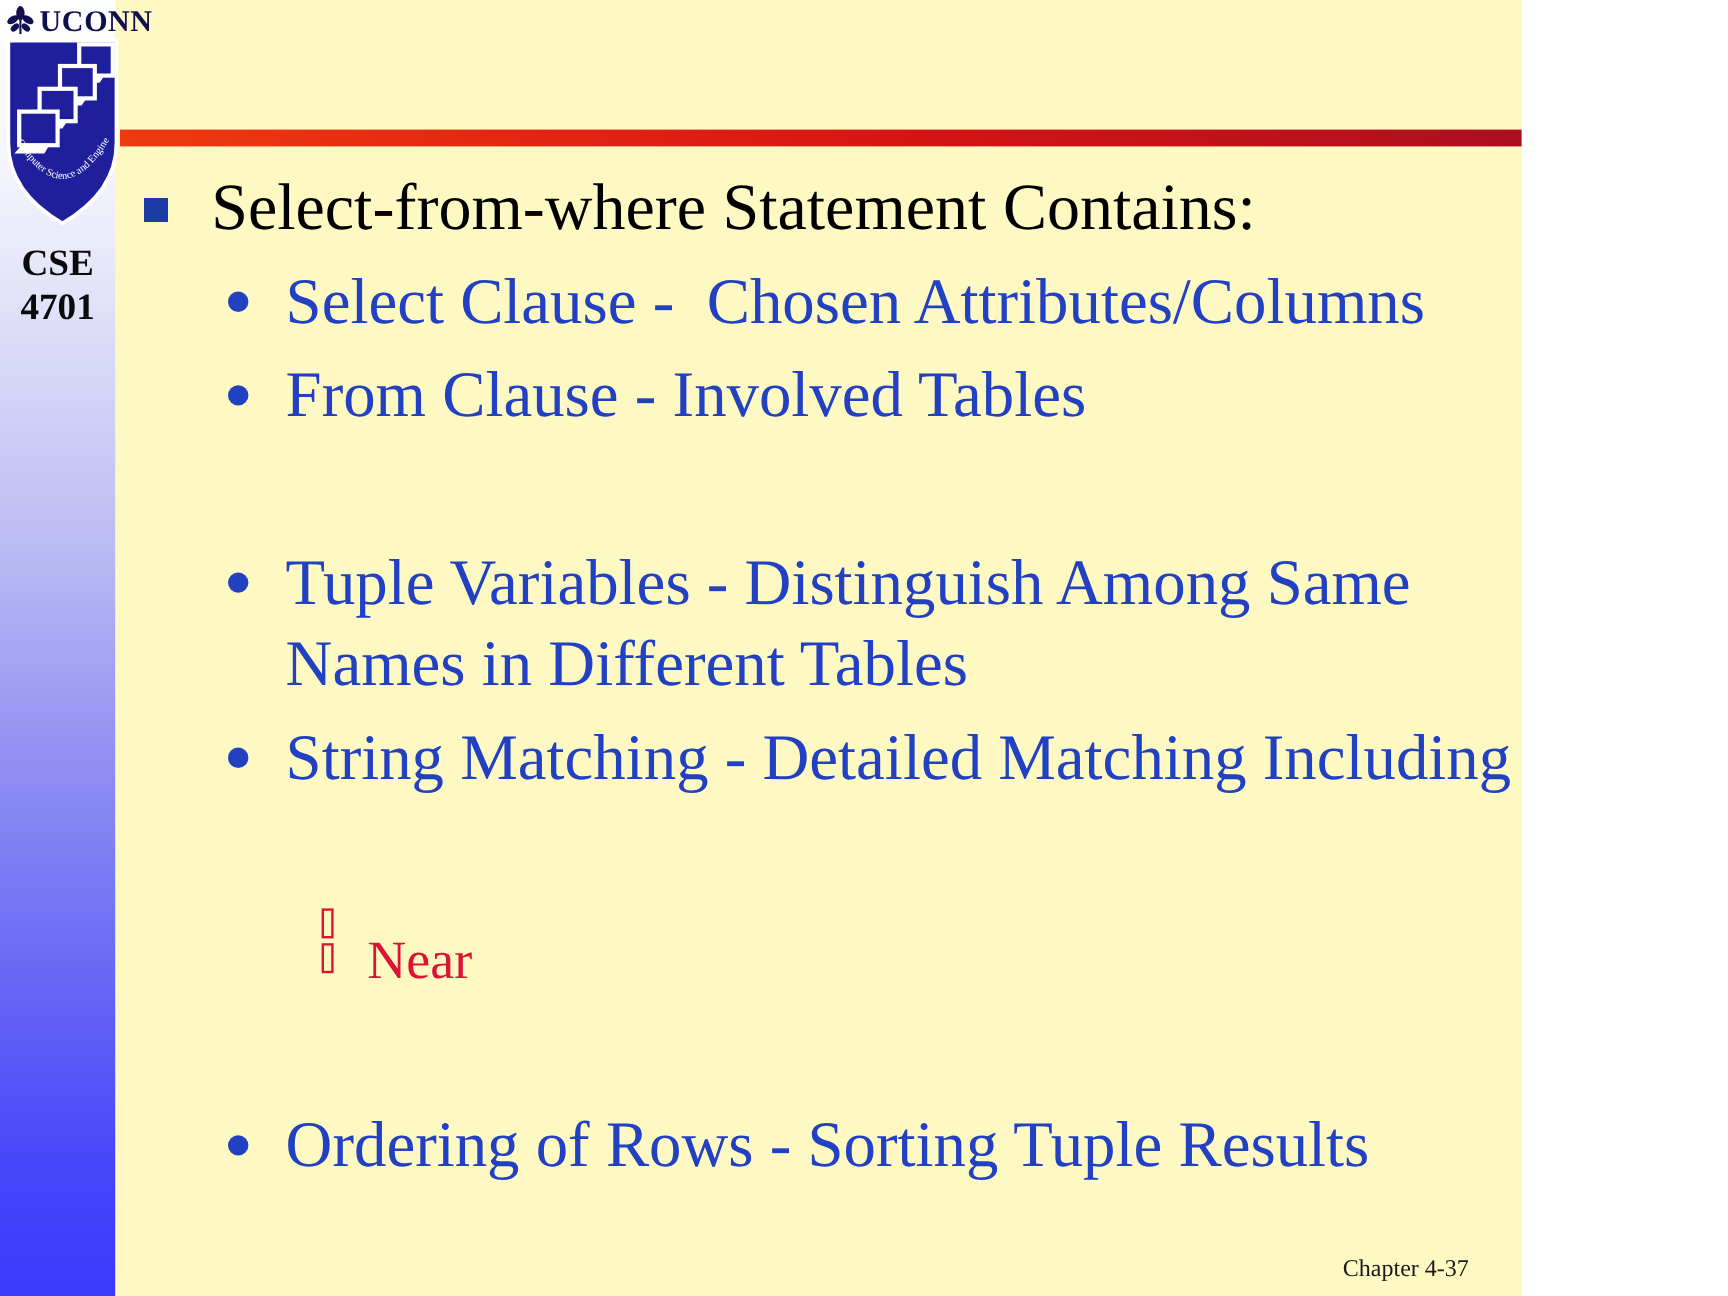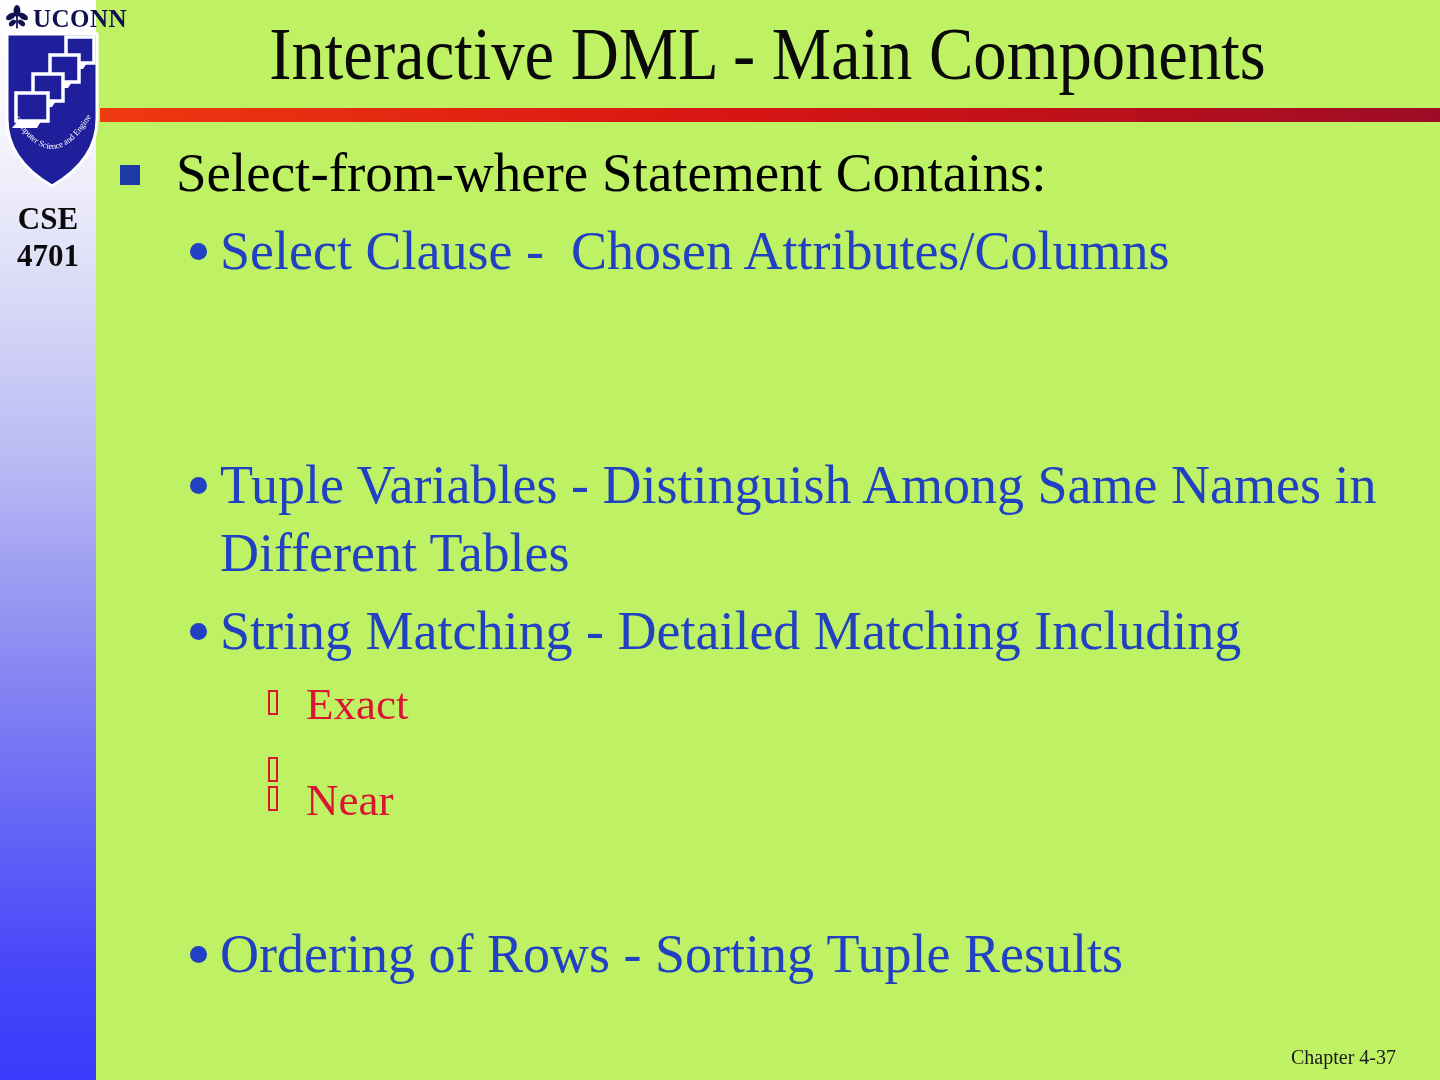--- a/index.html
+++ b/index.html
@@ -1,19 +1,19 @@
 <!DOCTYPE html>
 <html><head>
 <meta charset="utf-8">
 <style>
   * { margin:0; padding:0; box-sizing:border-box; }
   html,body { width:1440px; height:1080px; }
   body { font-family:"Liberation Serif","DejaVu Serif",serif; background:#ffffff; overflow:hidden; }
 
-  .slide { position:relative; width:1440px; height:1080px; background:#bef264; overflow:hidden; }
+  .slide { position:relative; width:1268px; height:1080px; background:#fef9c3; overflow:hidden; }
 
   
   .sidebar {
     position:absolute; left:0; top:0; width:96px; height:1080px;
     background:linear-gradient(180deg,#ffffff 0%,#f6f6fd 12%,#e4e4f9 22%,
                #bbbbf4 42%,#9191f2 58%,#6868f6 75%,#4646fa 90%,#3a3afb 100%);
   }
   .uconn-logo { position:absolute; left:4px; top:5px; width:130px; height:28px;
     display:flex; align-items:center; gap:3px; }
   .uconn-word { font-size:25px; font-weight:bold; color:#10104e; letter-spacing:0.5px; }
@@ -32,21 +32,21 @@
   
   .row { position:absolute; display:flex; align-items:flex-start; }
   .l1-row { left:120px; top:138px; }
   .l1-bullet { width:20px; height:20px; background:#1b3aa3; margin-top:27px; flex:none; }
   .l1-text { margin-left:36px; font-size:55px; line-height:70px; color:#000000;
     white-space:pre-wrap; }
 
   .l2-row { left:190px; }
   .l2-bullet { width:17px; height:17px; border-radius:50%; background:#2140c2;
     margin-top:26px; flex:none; }
-  .l2-text { margin-left:13px; font-size:54px; line-height:68px; color:#2140c2;
+  .l2-text { margin-left:31px; font-size:54px; line-height:68px; color:#2140c2;
     white-space:pre-wrap; max-width:1165px; }
 
   .l3-row { left:268px; }
   .l3-bullet { width:10px; height:25px; border:2px solid #dc1434; margin-top:14px; flex:none; }
   .l3-text { margin-left:28px; font-size:45px; line-height:56px; color:#dc1434;
     white-space:pre-wrap; }
 
   .top-select   { top:217px; }
   .top-from     { top:295px; }
   .top-where    { top:373px; }
@@ -109,47 +109,44 @@
         </text>
       </svg>
     </div>
 
     <div class="course-code">
       <div>CSE</div>
       <div>4701</div>
     </div>
   </div>
 
-  <div class="title-band">
-    <div class="title-text">Interactive DML - Main Components</div>
-  </div>
   <div class="divider"></div>
 
   <div class="row l1-row">
     <span class="l1-bullet"></span>
     <span class="l1-text">Select-from-where Statement Contains:</span>
   </div>
 
   <div class="row l2-row top-select">
     <span class="l2-bullet"></span>
     <span class="l2-text">Select Clause -  Chosen Attributes/Columns</span>
   </div>
+  <div class="row l2-row top-from">
+    <span class="l2-bullet"></span>
+    <span class="l2-text">From Clause - Involved Tables</span>
+  </div>
   <div class="row l2-row top-tuple">
     <span class="l2-bullet"></span>
     <span class="l2-text">Tuple Variables - Distinguish Among Same Names in Different Tables</span>
   </div>
   <div class="row l2-row top-string">
     <span class="l2-bullet"></span>
     <span class="l2-text">String Matching - Detailed Matching Including</span>
   </div>
 
-  <div class="row l3-row top-exact">
-    <span class="l3-bullet"></span>
-    <span class="l3-text">Exact</span>
-  </div>
   <div class="row l3-row top-starts">
     <span class="l3-bullet"></span>
   </div>
   <div class="row l3-row top-near">
     <span class="l3-bullet"></span>
     <span class="l3-text">Near</span>
   </div>
 
   <div class="row l2-row top-ordering">
     <span class="l2-bullet"></span>

